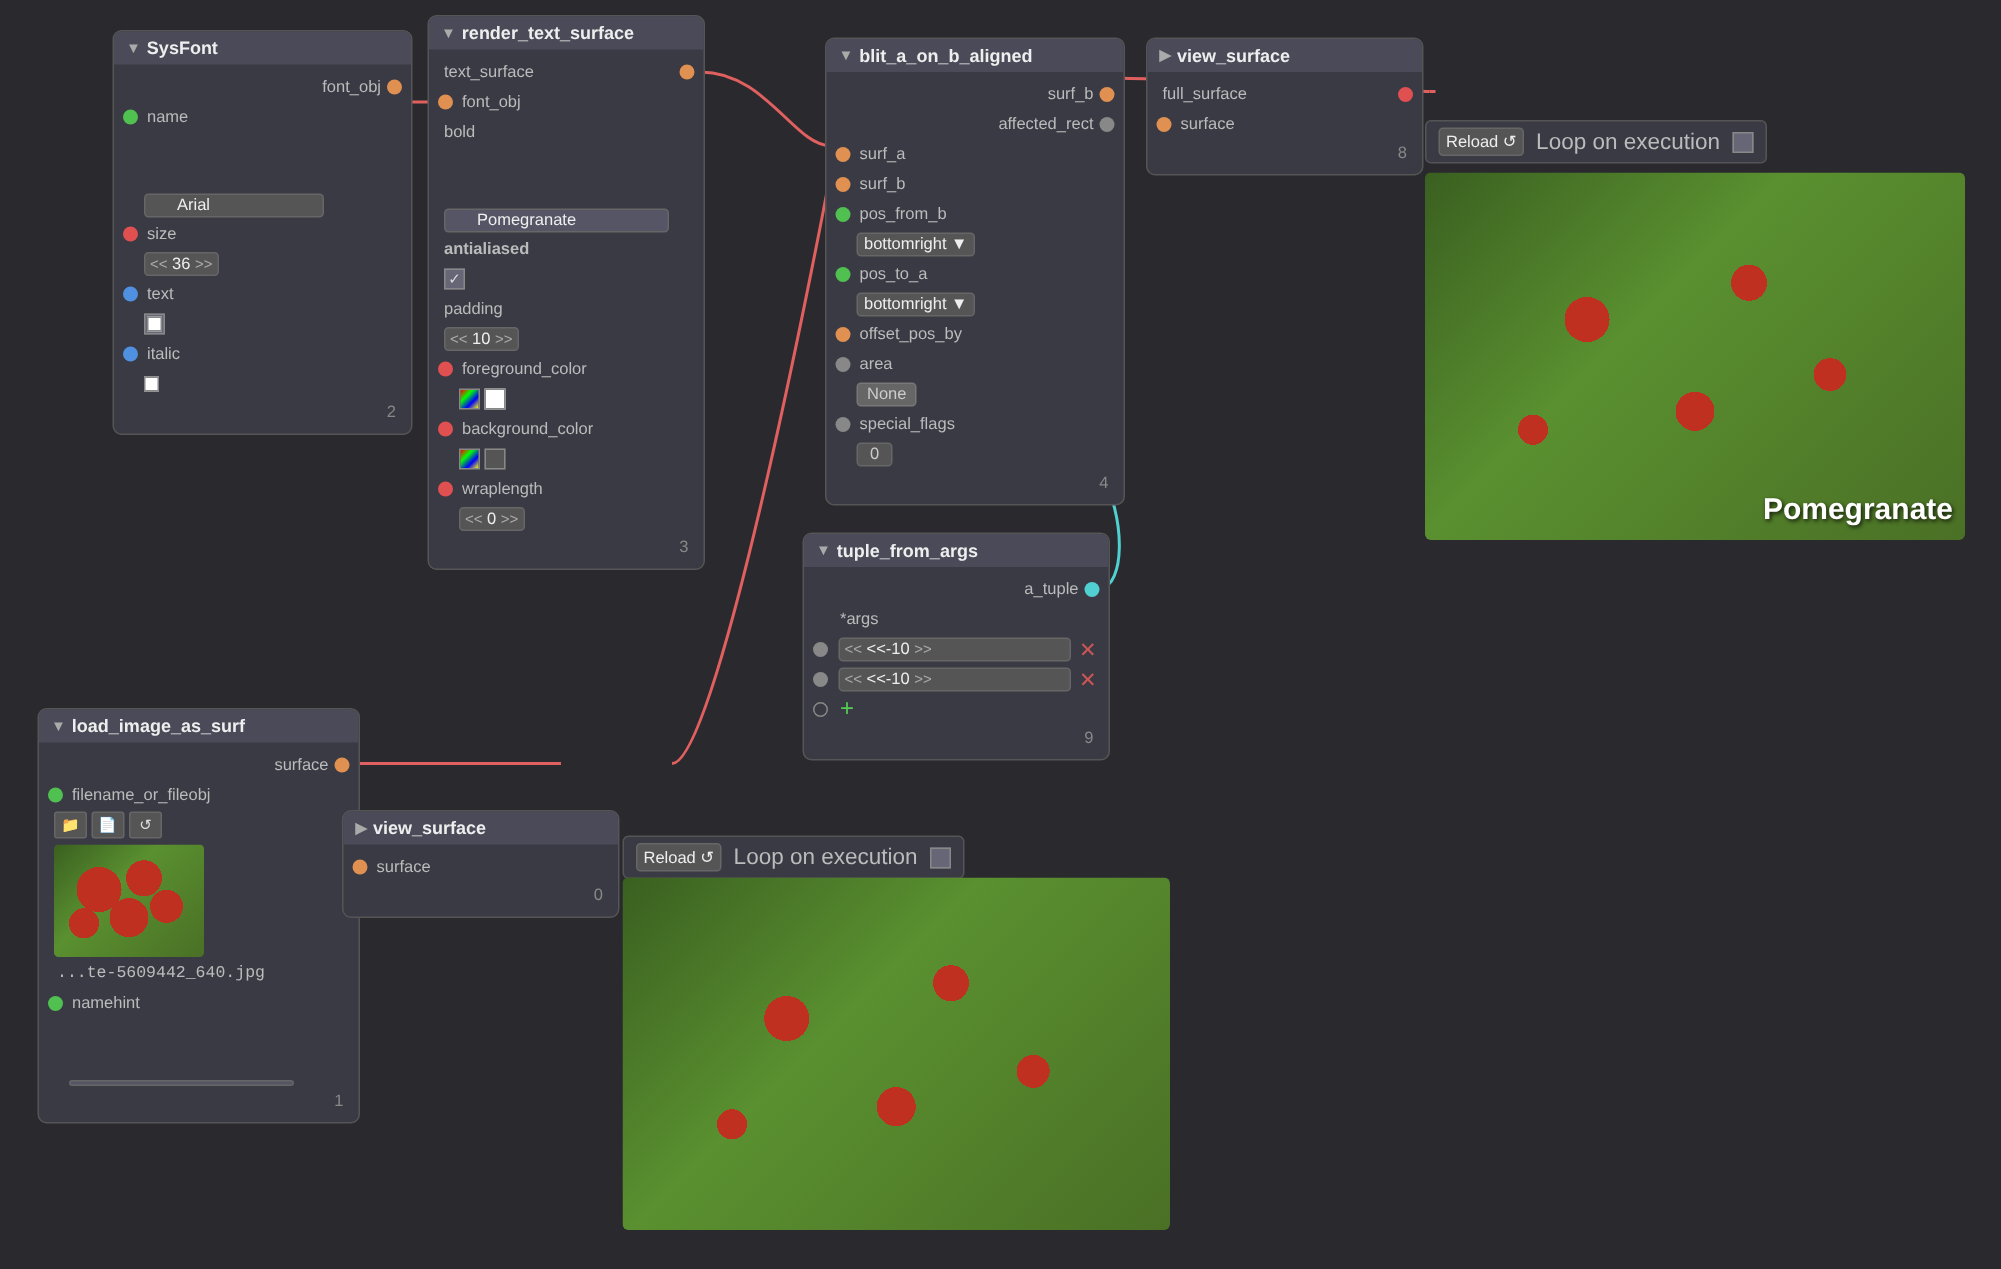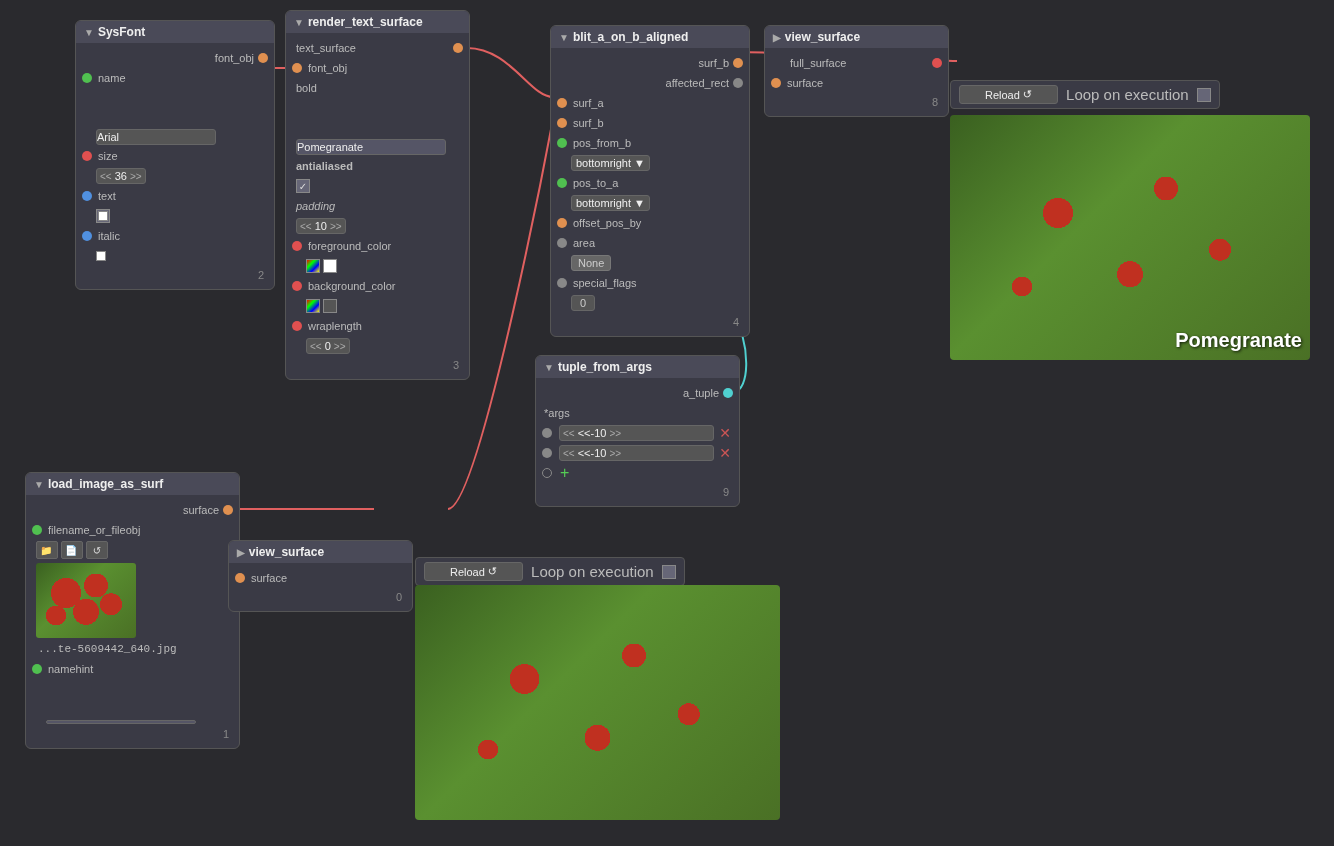--- a/index.html
+++ b/index.html
@@ -66,21 +66,21 @@
     .port-orange { background: #e09050; }
     .field-label {
       font-size: 11px;
       color: #bbb;
       margin-left: 2px;
     }
     .field-value {
       background: #555;
       border: 1px solid #666;
       border-radius: 3px;
-      padding: 1px 0;
+      padding: 1px 21px;
       font-size: 11px;
       color: #eee;
       min-width: 60px;
       display: inline-block;
       margin-top: 40px;
     }
     .field-value-wide {
       min-width: 120px;
     }
     .stepper {
@@ -187,21 +187,21 @@
       gap: 8px;
       background: #3a3a45;
       border: 1px solid #555;
       border-radius: 4px;
       padding: 4px 8px;
     }
     .reload-btn {
       background: #555;
       border: 1px solid #666;
       border-radius: 3px;
-      padding: 2px 25px;
+      padding: 2px 4px;
       font-size: 11px;
       color: #eee;
       display: flex;
       align-items: center;
       gap: 3px;
       cursor: pointer;
     }
     .loop-label {
       font-size: 15px;
       color: #bbb;
@@ -352,21 +352,21 @@
     </div>
 
     <div class="node-row">
       <span class="field-label" style="margin-left:4px;font-weight:bold;">antialiased</span>
     </div>
     <div class="node-row" style="margin-left:4px;">
       <div class="checkbox-field">✓</div>
     </div>
 
     <div class="node-row">
-      <span class="field-label" style="margin-left:4px;font-style:italic;">padding</span>
+      <span class="field-label" style="margin-left:4px;">padding</span>
     </div>
     <div class="node-row" style="margin-left:4px;">
       <div class="stepper">
         <span class="arr">&lt;&lt;</span>
         <span>10</span>
         <span class="arr">&gt;&gt;</span>
       </div>
     </div>
 
     <div class="node-row">
@@ -480,21 +480,21 @@
   </div>
 </div>
 
 <div class="node" style="left:764px; top:25px; width:185px;">
   <div class="node-header">
     <span class="arrow">▶</span>
     <span>view_surface</span>
   </div>
   <div class="node-body">
     <div class="node-row">
-      <span class="field-label" style="margin-left:19px;">full_surface</span>
+      <span class="field-label" style="margin-left:4px;">full_surface</span>
       <span class="port port-right port-red" style="margin-left:auto;"></span>
     </div>
     <div class="node-row">
       <span class="port port-left port-orange"></span>
       <span class="field-label">surface</span>
     </div>
     <div class="node-id">8</div>
   </div>
 </div>
 
@@ -519,21 +519,21 @@
   </div>
   <div class="node-body">
 
     <div class="node-row">
       <span style="flex:1"></span>
       <span class="field-label">a_tuple</span>
       <span class="port port-right port-cyan" style="margin-left:4px;"></span>
     </div>
 
     <div class="node-row">
-      <span class="field-label" style="margin-left:2px;">*args</span>
+      <span class="field-label" style="margin-left:18px;">*args</span>
     </div>
 
     <div class="node-row" style="gap:3px;">
       <span class="port port-left port-gray"></span>
       <div class="stepper" style="flex:1;">
         <span class="arr">&lt;&lt;</span>
         <span>&lt;&lt;-10</span>
         <span class="arr">&gt;&gt;</span>
       </div>
       <button class="remove-btn">✕</button>

